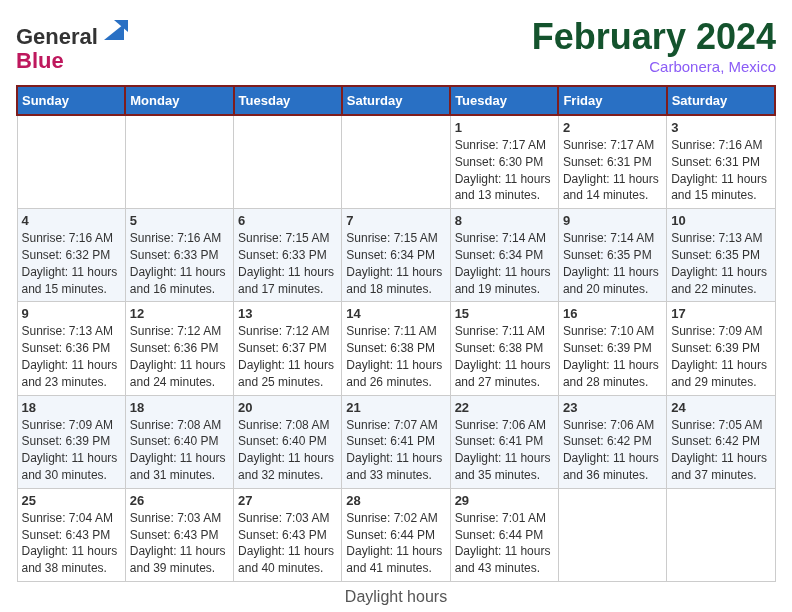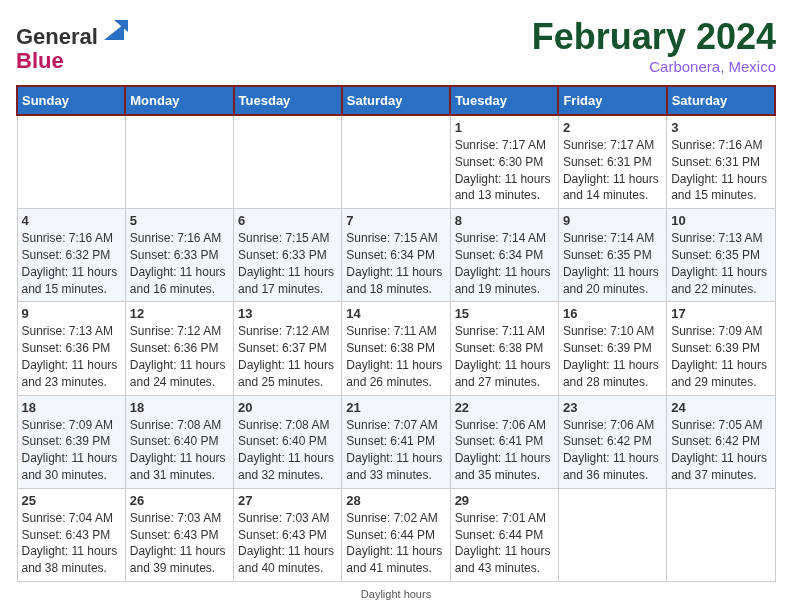--- a/index.html
+++ b/index.html
@@ -81,21 +81,21 @@
       background: #f9f9f9;
     }
     tbody tr:nth-child(odd) td {
       background: #ffffff;
     }
     tbody tr:nth-child(even) td {
       background: #f2f6fb;
     }
     .footer {
       margin-top: 6px;
-      font-size: 11px;
+      font-size: 16px;
       color: #555;
       text-align: center;
     }
   </style>
 </head>
 <body>
 
 <div class="header">
   <div class="logo">
     <div>

